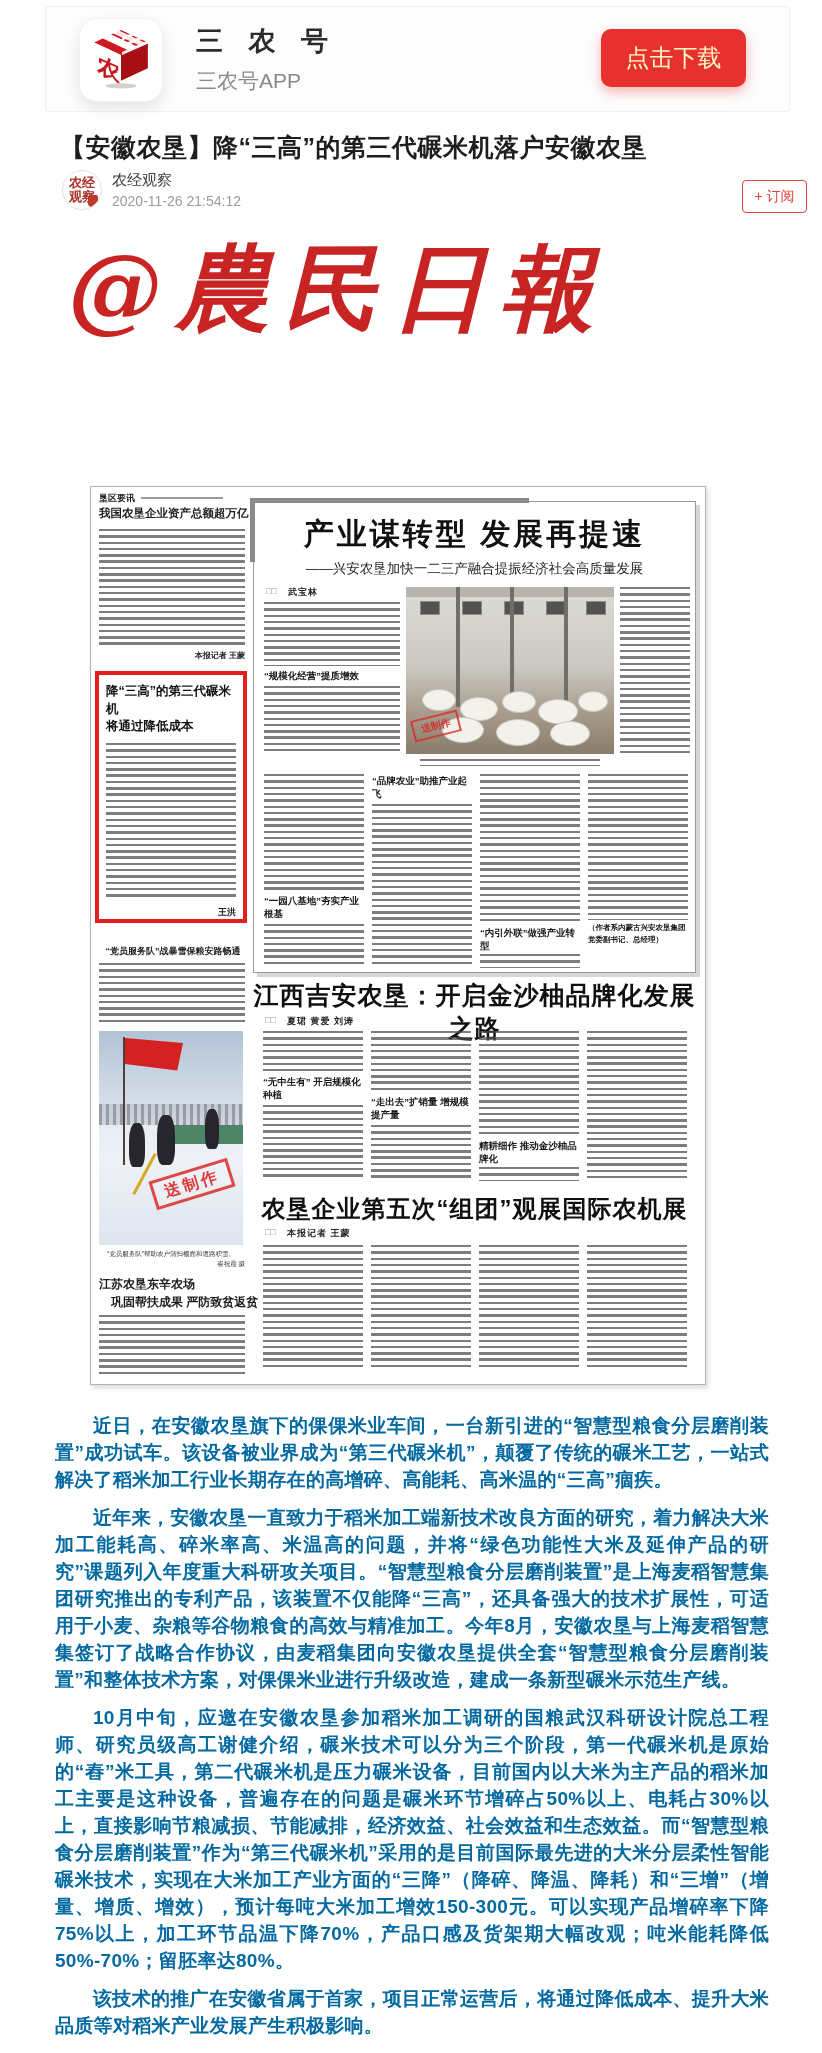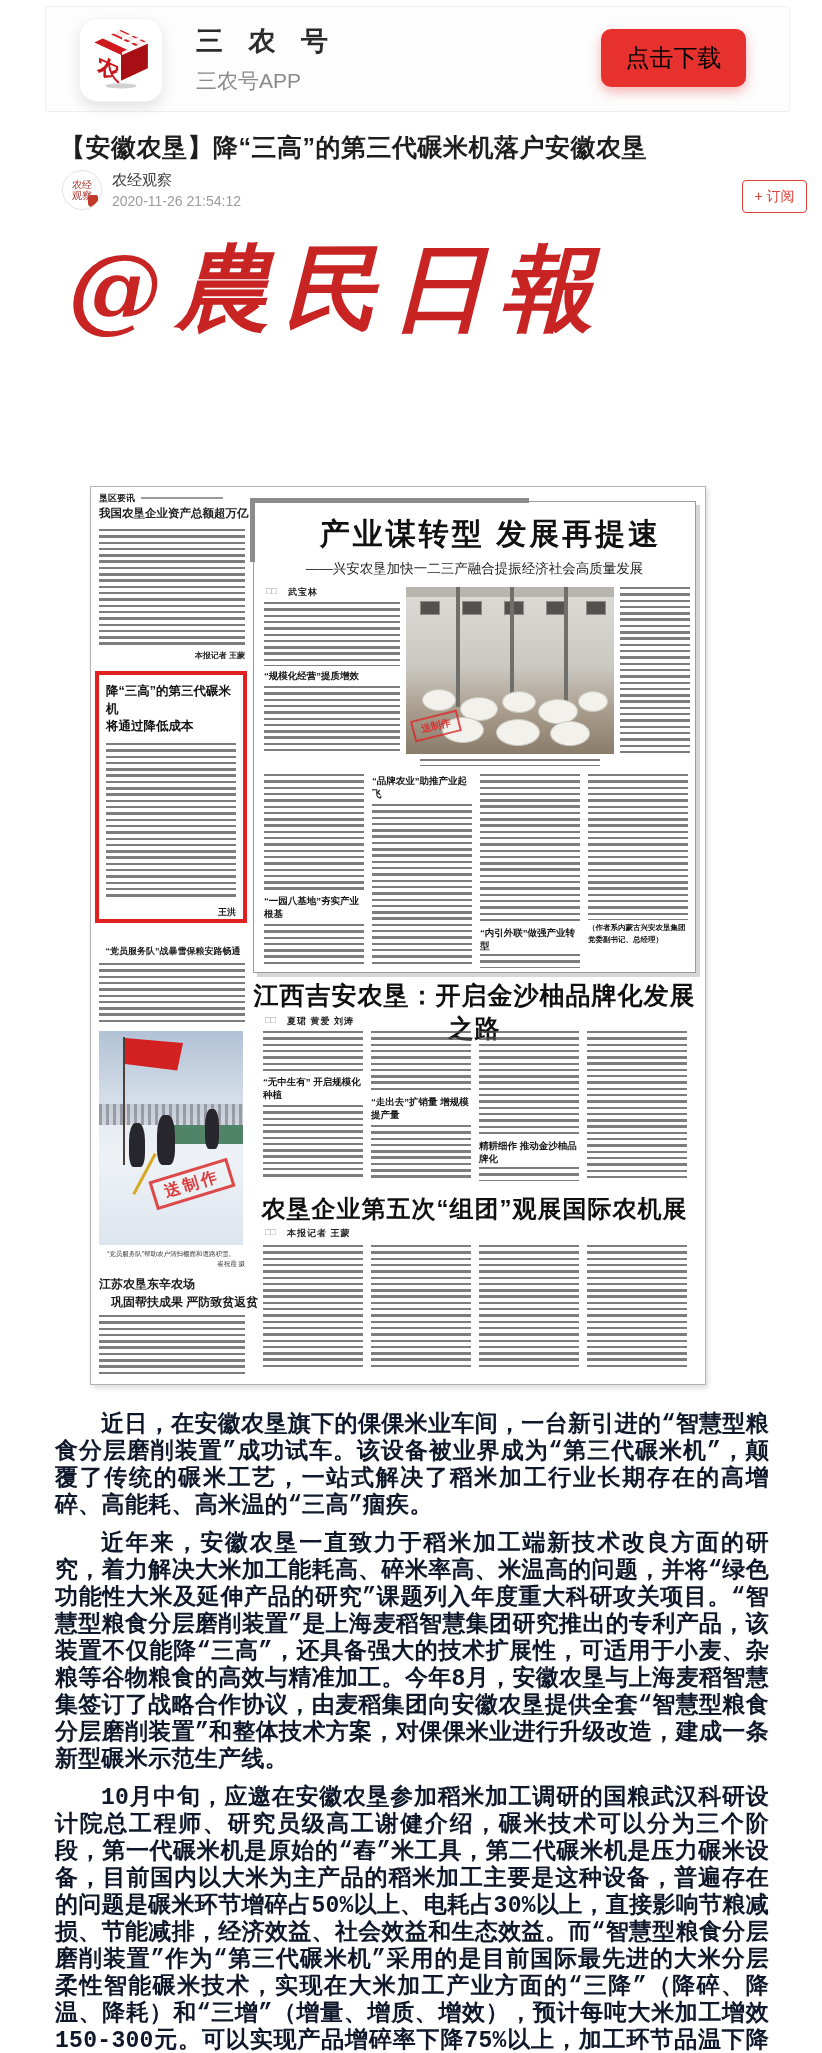--- a/index.html
+++ b/index.html
@@ -10,30 +10,30 @@
   
   .header-card { position:absolute; left:45px; top:6px; width:745px; height:106px;
                  background:#fdfdfd; border:1px solid #efefef; border-radius:3px; }
   .logo-card { position:absolute; left:33px; top:11px; width:84px; height:84px; background:#fff;
                border-radius:18px; border:1px solid #f3f3f3; box-shadow:0 6px 14px rgba(0,0,0,0.10);
                display:flex; align-items:center; justify-content:center; }
   .app-name { position:absolute; left:150px; top:16px; font-size:27px; font-weight:bold;
               letter-spacing:9px; color:#2b2b2b; }
   .app-sub  { position:absolute; left:150px; top:60px; font-size:21px; color:#8a8a8a; }
   .download-btn { position:absolute; left:555px; top:22px; width:145px; height:58px; background:#e6312e;
-                  color:#000000; font-size:24px; border-radius:10px; display:flex; align-items:center;
+                  color:#fef9c3; font-size:24px; border-radius:10px; display:flex; align-items:center;
                   justify-content:center; box-shadow:0 5px 12px rgba(230,49,46,0.35); cursor:pointer; }
 
   
   .article-title { position:absolute; left:60px; top:131px; width:730px; font-size:25px;
                    font-weight:bold; color:#1e1e1e; letter-spacing:0.5px; }
   .avatar { position:absolute; left:62px; top:170px; width:40px; height:40px; border-radius:50%;
             background:#fff; border:1px solid #e2e2e2; display:flex; flex-direction:column;
             align-items:center; justify-content:center; overflow:hidden; }
-  .avatar span { font-size:10px; font-weight:normal; color:#a8322a; line-height:1.1; }
+  .avatar span { font-size:13px; font-weight:bold; color:#a8322a; line-height:1.1; }
   .avatar .blob { position:absolute; right:3px; bottom:2px; width:10px; height:12px;
                   background:#c0392b; border-radius:2px 2px 4px 4px; }
   .author-name { position:absolute; left:112px; top:171px; font-size:15px; color:#3c3c3c; }
   .pub-date    { position:absolute; left:112px; top:193px; font-size:14px; color:#9b9b9b; }
   .subscribe-btn { position:absolute; left:742px; top:180px; width:65px; height:33px; background:#fff;
                    border:1px solid #e0403a; border-radius:4px; color:#e0403a; font-size:14px;
                    display:flex; align-items:center; justify-content:center; cursor:pointer; }
 
   
   .figure { position:absolute; left:0; top:218px; width:822px; height:1177px; }
@@ -77,21 +77,21 @@
            letter-spacing:3px; background:rgba(255,255,255,0.12); transform:rotate(-17deg);
            display:flex; align-items:center; justify-content:center; white-space:nowrap; }
   .np-cap { font-size:6.5px; color:#333; text-align:center; line-height:1.5; }
   .np-credit { font-size:6.5px; color:#333; text-align:right; }
 
   
   .main-box { left:162px; top:14px; width:443px; height:472px; border:1px solid #9a9a9a; background:#fff;
               box-shadow:4px 4px 0 rgba(0,0,0,0.16); }
   .bar-top { left:-1px; top:-4px; width:276px; height:5px; background:#8b8b8b; }
   .bar-left { left:-4px; top:-4px; width:5px; height:64px; background:#8b8b8b; }
-  .main-headline { left:16px; top:12px; width:100%; text-align:center; font-size:30px; font-weight:bold;
+  .main-headline { left:0; top:12px; width:100%; text-align:center; font-size:30px; font-weight:bold;
                    color:#111; letter-spacing:3px; }
   .main-subtitle { left:0; top:58px; width:100%; text-align:center; font-size:13.5px; color:#1d1d1d; }
   .byline { font-size:9px; color:#999; }
   .byline b { color:#222; margin-left:22px; letter-spacing:1px; }
   .sec-h { font-size:9.5px; font-weight:bold; color:#161616; text-align:left; line-height:1.4; }
   .tiny-sign { font-size:7.5px; font-weight:bold; color:#161616; line-height:1.6; }
 
   
   .barn-photo { left:152px; top:85px; width:208px; height:167px; overflow:hidden;
                 background:linear-gradient(#dcdcd6 0%, #cac8c1 48%, #a99d8d 74%, #8a7c6b 100%); }
@@ -104,22 +104,22 @@
               transform:rotate(-14deg); display:flex; align-items:center; justify-content:center; }
 
   .js-headline { left:0; top:0; width:100%; text-align:center; font-size:25px; font-weight:bold;
                  color:#101010; letter-spacing:1px; }
   .ex-headline { left:0; top:0; width:100%; text-align:center; font-size:24px; font-weight:bold;
                  color:#101010; letter-spacing:1px; }
   .block { background:transparent; }
 
   
   .body-text { position:absolute; left:55px; top:1412px; width:714px; }
-  .body-text p { font-size:23px; line-height:27px; color:#0f172a; font-weight:bold;
-                 text-indent:2em; margin:0 0 11px 0; letter-spacing:0.3px; text-align:justify;font-family:Liberation Mono, monospace; }
+  .body-text p { font-size:19px; line-height:27px; color:#0369a1; font-weight:bold;
+                 text-indent:2em; margin:0 0 11px 0; letter-spacing:0.3px; text-align:justify; }
 </style>
 </head>
 <body>
 
 <div class="page">
 
   <div class="header-card">
     <div class="logo-card">
       <span>
         <svg width="62" height="62" viewBox="0 0 60 60">
@@ -274,16 +274,17 @@
         <div class="sim" style="left:334px;top:52px;width:100px;height:124px;"></div>
       </div>
 
     </div>
   </div>
 
   <div class="body-text">
     <p>近日，在安徽农垦旗下的倮倮米业车间，一台新引进的“智慧型粮食分层磨削装置”成功试车。该设备被业界成为“第三代碾米机”，颠覆了传统的碾米工艺，一站式解决了稻米加工行业长期存在的高增碎、高能耗、高米温的“三高”痼疾。</p>
     <p>近年来，安徽农垦一直致力于稻米加工端新技术改良方面的研究，着力解决大米加工能耗高、碎米率高、米温高的问题，并将“绿色功能性大米及延伸产品的研究”课题列入年度重大科研攻关项目。“智慧型粮食分层磨削装置”是上海麦稻智慧集团研究推出的专利产品，该装置不仅能降“三高”，还具备强大的技术扩展性，可适用于小麦、杂粮等谷物粮食的高效与精准加工。今年8月，安徽农垦与上海麦稻智慧集签订了战略合作协议，由麦稻集团向安徽农垦提供全套“智慧型粮食分层磨削装置”和整体技术方案，对倮倮米业进行升级改造，建成一条新型碾米示范生产线。</p>
     <p>10月中旬，应邀在安徽农垦参加稻米加工调研的国粮武汉科研设计院总工程师、研究员级高工谢健介绍，碾米技术可以分为三个阶段，第一代碾米机是原始的“舂”米工具，第二代碾米机是压力碾米设备，目前国内以大米为主产品的稻米加工主要是这种设备，普遍存在的问题是碾米环节增碎占50%以上、电耗占30%以上，直接影响节粮减损、节能减排，经济效益、社会效益和生态效益。而“智慧型粮食分层磨削装置”作为“第三代碾米机”采用的是目前国际最先进的大米分层柔性智能碾米技术，实现在大米加工产业方面的“三降”（降碎、降温、降耗）和“三增”（增量、增质、增效），预计每吨大米加工增效150-300元。可以实现产品增碎率下降75%以上，加工环节品温下降70%，产品口感及货架期大幅改观；吨米能耗降低50%-70%；留胚率达80%。</p>
+    <p>该技术的推广在安徽省属于首家，项目正常运营后，将通过降低成本、提升大米品质等对稻米产业发展产生积极影响。</p>
     <p>（王洪）</p>
   </div>
 
 </div>
 
 </body></html>

